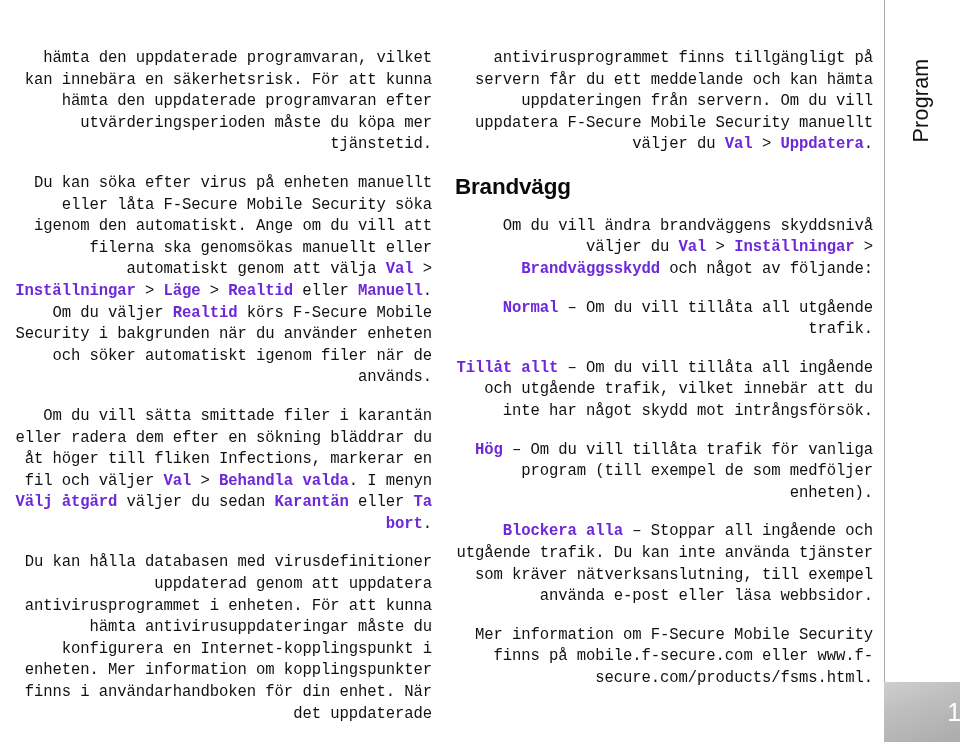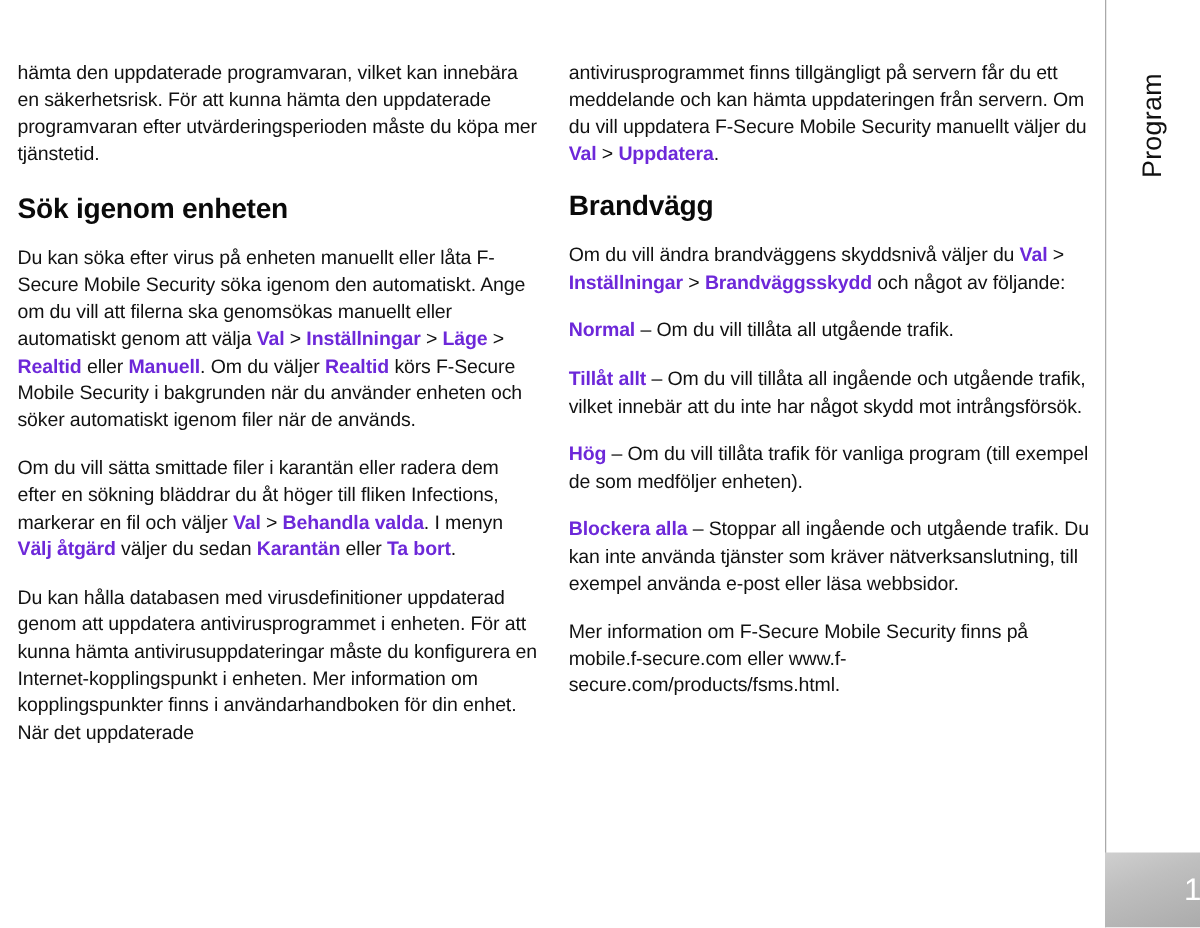--- a/index.html
+++ b/index.html
@@ -30,21 +30,22 @@
   }
   .col-left  { left: 14px; }
   .col-right { left: 455px; }
 
   p.body {
     margin: 0 0 17px 0;
     font-size: 15.6px;
     line-height: 1.385;
     letter-spacing: -0.1px;
     color: #111111;
-    text-align: left;
+    text-align: right;
+    font-family: Liberation Mono, monospace;
   }
   p.body:last-child { margin-bottom: 4px; }
 
   h2.section {
     margin: 18px 0 16px 0;
     font-size: 22.5px;
     line-height: 1.15;
     font-weight: bold;
     letter-spacing: -0.2px;
     color: #0a0a0a;
@@ -109,21 +110,20 @@
 </style>
 </head>
 <body>
 
 <div class="page">
 
   <div class="col col-left">
 
     <p class="body"><span>hämta den uppdaterade programvaran, vilket kan innebära en säkerhetsrisk. För att kunna hämta den uppdaterade programvaran efter utvärderingsperioden måste du köpa mer tjänstetid.</span></p>
 
-    <h2 class="section first">Sök igenom enheten</h2>
 
     <p class="body"><span>Du kan söka efter virus på enheten manuellt eller låta F-Secure Mobile Security söka igenom den automatiskt. Ange om du vill att filerna ska genomsökas manuellt eller automatiskt genom att välja </span><span class="hl">Val</span><span class="sep"> &gt; </span><span class="hl">Inställningar</span><span class="sep"> &gt; </span><span class="hl">Läge</span><span class="sep"> &gt; </span><span class="hl">Realtid</span><span> eller </span><span class="hl">Manuell</span><span>. Om du väljer </span><span class="hl">Realtid</span><span> körs F-Secure Mobile Security i bakgrunden när du använder enheten och söker automatiskt igenom filer när de används.</span></p>
 
 
     <p class="body"><span>Om du vill sätta smittade filer i karantän eller radera dem efter en sökning bläddrar du åt höger till fliken Infections, markerar en fil och väljer </span><span class="hl">Val</span><span class="sep"> &gt; </span><span class="hl">Behandla valda</span><span>. I menyn </span><span class="hl">Välj åtgärd</span><span> väljer du sedan </span><span class="hl">Karantän</span><span> eller </span><span class="hl">Ta bort</span><span>.</span></p>
 
     <p class="body"><span>Du kan hålla databasen med virusdefinitioner uppdaterad genom att uppdatera antivirusprogrammet i enheten. För att kunna hämta antivirusuppdateringar måste du konfigurera en Internet-kopplingspunkt i enheten. Mer information om kopplingspunkter finns i användarhandboken för din enhet. När det uppdaterade</span></p>
 
   </div>
 

